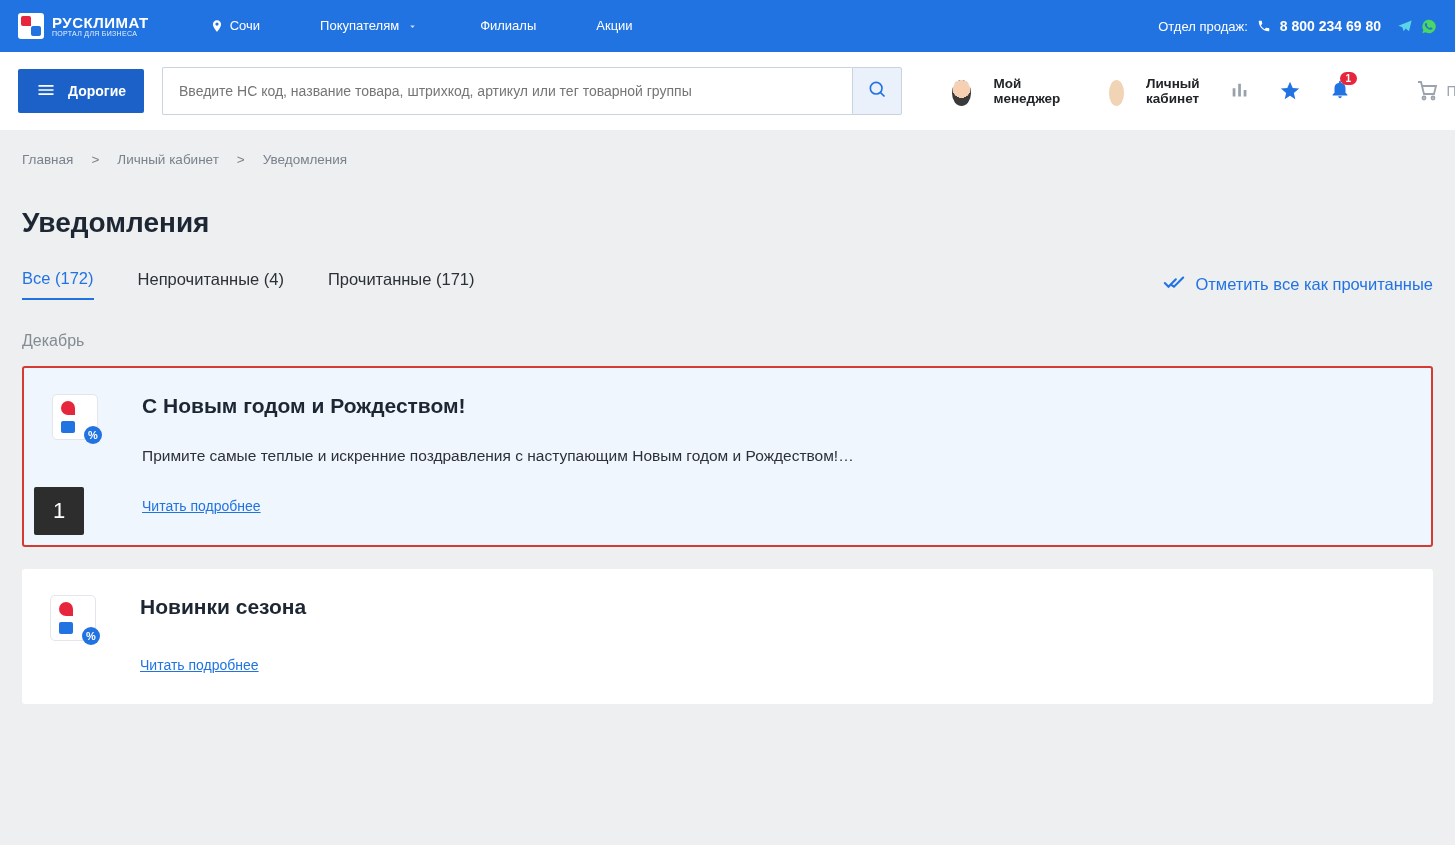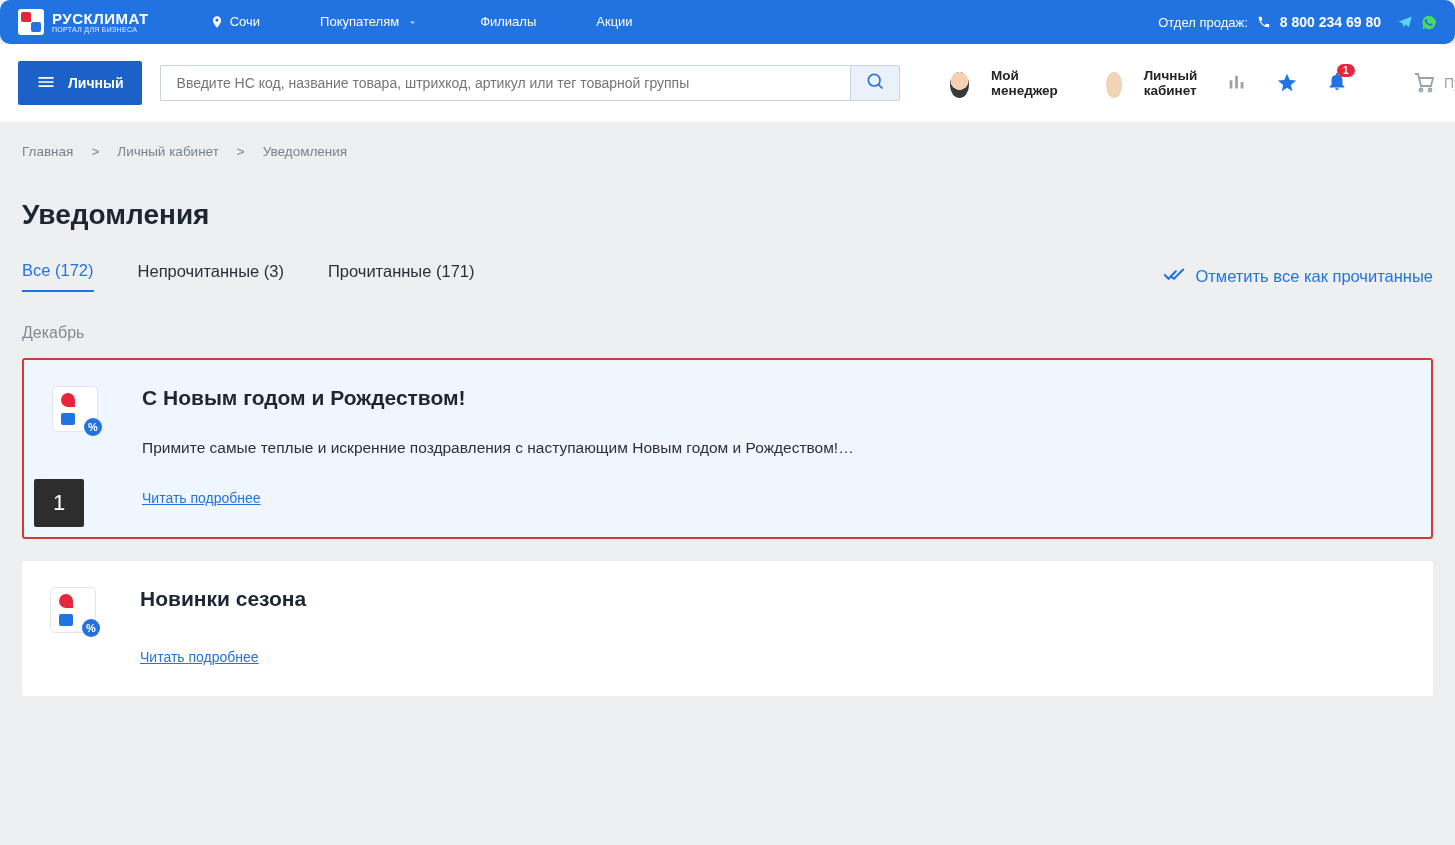--- a/index.html
+++ b/index.html
@@ -1,37 +1,37 @@
 <!DOCTYPE html>
 <html><head>
 <meta charset="utf-8">
 <style>
   * { margin: 0; padding: 0; box-sizing: border-box; }
   body { font-family: Arial, Helvetica, sans-serif; background: #edeff1; color: #212529; width: 1455px; }
   
   
-  .topbar { background: #2273e2; height: 44px; display: flex; align-items: center; padding: 0 18px; color: #fff; font-size: 13px; border-radius: 10px; }
+  .topbar { background: #2273e2; height: 52px; display: flex; align-items: center; padding: 0 18px; color: #fff; font-size: 13px; }
   .logo-wrap { display: flex; align-items: center; gap: 8px; }
   .logo-mark { width: 26px; height: 26px; background: #fff; border-radius: 3px; position: relative; }
   .logo-mark::before { content: ""; position: absolute; top: 3px; left: 3px; width: 10px; height: 10px; background: #e6263c; border-radius: 2px 2px 0 2px; }
   .logo-mark::after { content: ""; position: absolute; bottom: 3px; right: 3px; width: 10px; height: 10px; background: #2273e2; border-radius: 2px; }
   .logo-text { display: flex; flex-direction: column; line-height: 1; }
   .logo-text .big { font-weight: 700; font-size: 15px; letter-spacing: 0.5px; }
   .logo-text .small { font-size: 7px; opacity: 0.9; letter-spacing: 0.3px; }
   .top-nav { display: flex; gap: 60px; margin-left: 60px; }
   .top-nav .item { display: flex; align-items: flex-start; gap: 5px; cursor: pointer; }
   .topbar .spacer { flex: 1; }
   .sales { display: flex; align-items: center; gap: 8px; font-size: 13px; }
   .sales .phone { font-weight: 700; font-size: 14px; }
   .ico-sm { display: inline-flex; width: 16px; height: 16px; align-items: center; justify-content: center; }
   
   
   .headrow { background: #fff; height: 78px; display: flex; align-items: center; padding: 0 18px; gap: 18px; }
   .catalog-btn { background: #1b61c8; color: #fff; height: 44px; padding: 0 18px; display: flex; align-items: center; gap: 12px; font-size: 14px; font-weight: 600; cursor: pointer; border-radius: 2px; }
-  .search-wrap { display: flex; height: 36px; flex: 0 0 740px; border-radius: 8px; }
+  .search-wrap { display: flex; height: 48px; flex: 0 0 740px; border-radius: 8px; }
   .search-input { flex: 1; border: 1px solid #c9d3dd; border-right: none; padding: 0 16px; font-size: 14px; outline: none; border-radius: 2px 0 0 2px; }
   .search-btn { width: 50px; background: #eaf1fb; border: 1px solid #c9d3dd; display: flex; align-items: center; justify-content: center; cursor: pointer; border-radius: 0 2px 2px 0; }
   .head-group { display: flex; align-items: flex-end; gap: 22px; font-size: 13.5px; font-weight: 600; cursor: pointer; }
   .avatar-manager { width: 26px; height: 26px; border-radius: 50%; background: radial-gradient(circle at 50% 35%, #f6d0b1 45%, #3a3a3a 46%); position: relative; }
   .avatar-user { width: 26px; height: 26px; border-radius: 50%; background: #f0d4b5; position: relative; }
   .stat-ico { width: 22px; height: 22px; color: #7d8894; cursor: pointer; }
   .fav-ico { width: 22px; height: 22px; color: #2273e2; cursor: pointer; }
   .bell-wrap { position: relative; cursor: pointer; }
   .bell-ico { width: 22px; height: 22px; color: #2273e2; }
   .bell-badge { position: absolute; top: -6px; left: 11px; background: #e6263c; color: #fff; font-size: 10px; font-weight: 700; padding: 1px 6px; border-radius: 8px; }
@@ -123,21 +123,21 @@
   </div>
 </div>
 
 <div class="headrow">
   <div class="catalog-btn">
     <span>
       <svg viewBox="0 0 24 24" width="20" height="20" fill="#fff">
           <path d="M3 6h18v2H3zM3 11h18v2H3zM3 16h18v2H3z"></path>
         </svg>
     </span>
-    <span>Личный</span>
+    <span>Дорогие</span>
   </div>
   <div class="search-wrap">
     <input class="search-input" placeholder="Введите НС код, название товара, штрихкод, артикул или тег товарной группы" style="">
     <div class="search-btn">
       <span>
         <svg viewBox="0 0 24 24" width="20" height="20" fill="none" stroke="#2273e2" stroke-width="2">
             <circle cx="11" cy="11" r="7"></circle>
             <path d="M21 21l-5-5"></path>
           </svg>
       </span>
@@ -190,21 +190,21 @@
     <span>&gt;</span>
     <span>Личный кабинет</span>
     <span>&gt;</span>
     <span>Уведомления</span>
   </div>
 
   <h1 class="page-title">Уведомления</h1>
 
   <div class="tabs-row">
     <div class="tab active">Все (172)</div>
-    <div class="tab">Непрочитанные (3)</div>
+    <div class="tab">Непрочитанные (4)</div>
     <div class="tab">Прочитанные (171)</div>
     <div class="spacer"></div>
     <div class="mark-all">
       <span>
         <svg viewBox="0 0 24 24" width="22" height="22" fill="none" stroke="#2273e2" stroke-width="2.3" stroke-linecap="round">
             <path d="M2 12l4 4L14 8"></path>
             <path d="M9 14l3 2L22 6"></path>
           </svg>
       </span>
       <span>Отметить все как прочитанные</span>

